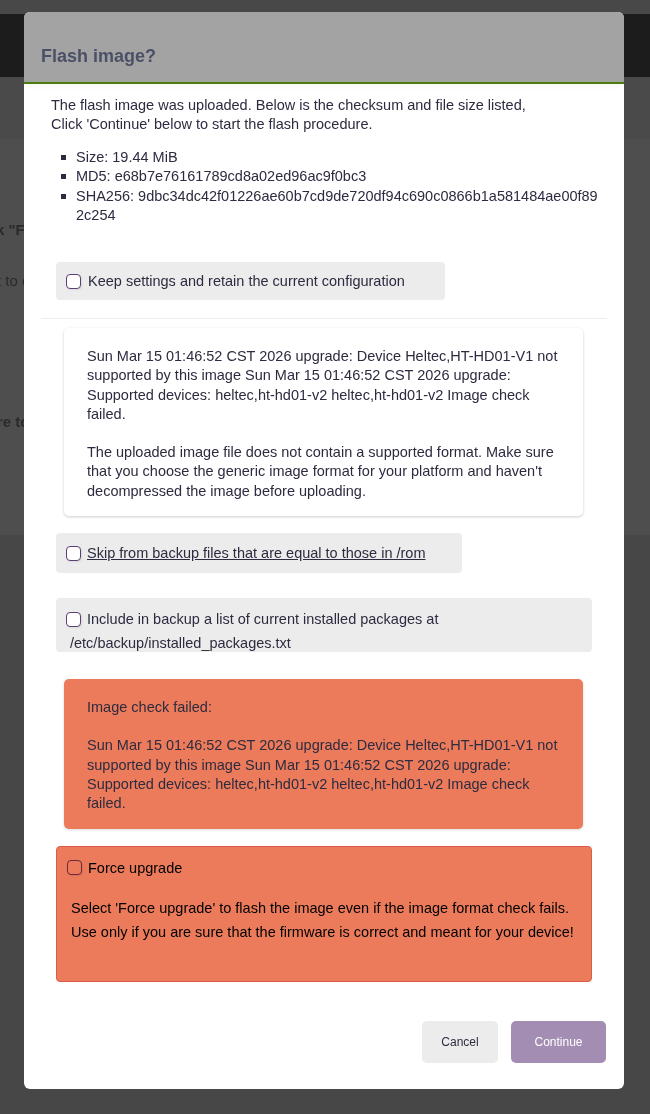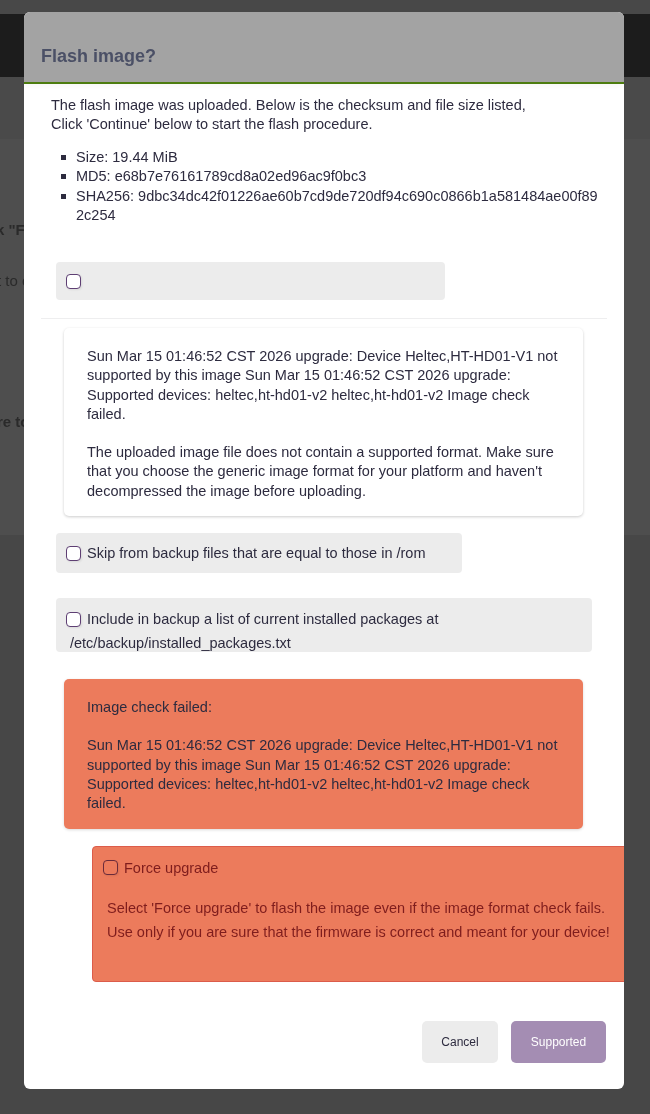--- a/index.html
+++ b/index.html
@@ -54,39 +54,39 @@
   .divider { position: absolute; left: 17px; top: 306px; width: 566px; height: 1px; background: #eeeeef; }
 
   .card {
     position: absolute; left: 40px; width: 519px;
     border-radius: 5px; font-size: 14.5px; font-weight: normal; line-height: 19.3px;
     padding: 19px 23px 0 23px;
   }
   .card-info { top: 316px; height: 188px; background: #fff; box-shadow: 0 1px 3px rgba(0,0,0,0.2); color: #2d2b3f; }
   .card-info .para2 { margin-top: 19px; }
 
-  .skip { position: absolute; left: 32px; top: 521px; width: 406px; height: 40px; padding: 9px 0 0 10px; }
+  .skip { position: absolute; left: 32px; top: 521px; width: 406px; height: 40px; padding: 9px 0 0 10px; text-decoration: underline; }
   .skip .lbl { margin-left: 6px; }
 
   .pkgs {
     position: absolute; left: 32px; top: 586px; width: 536px; height: 54px;
     padding: 9px 0 0 10px; display: block;
   }
   .pkgs .row1 { display: flex; align-items: flex-start; }
   .pkgs .lbl1 { margin-left: 6px; line-height: 24px; }
   .pkgs .lbl2 { display: block; margin-left: 4px; line-height: 24px; }
   .pkgs .cb { margin-top: 5px; }
 
   .card-error { top: 667px; height: 150px; background: #ec7b5c; color: #2d2b3f; box-shadow: 0 1px 3px rgba(0,0,0,0.15); }
   .card-error .para2 { margin-top: 19px; }
 
   .force {
     position: absolute; left: 32px; top: 834px; width: 536px; height: 136px;
     background: #ec7b5c; border: 1px solid #dc5c4a; border-radius: 4px;
-    padding: 9px 14px 0 10px; color: #7f1d1d; font-size: 14.5px; margin-left: 36px;
+    padding: 9px 14px 0 10px; color: #000000; font-size: 14.5px;
   }
   .force .row1 { display: flex; align-items: flex-start; line-height: 24px; }
   .force .cb { background: #ec7b5c; border-color: #6a2a3a; margin-top: 4px; }
   .force .lbl { margin-left: 6px; }
   .force .desc { margin-top: 16px; line-height: 24px; padding-left: 4px; }
 
   .btn {
     position: absolute; top: 1009px; height: 42px; border: none; border-radius: 5px;
     font-family: "Liberation Sans", "DejaVu Sans", sans-serif; font-size: 12px;
     display: flex; align-items: center; justify-content: center;
@@ -120,20 +120,21 @@
       <li>Size: 19.44 MiB</li>
       <li>MD5: e68b7e76161789cd8a02ed96ac9f0bc3</li>
       <li>
           <span class="sha-wrap">SHA256: 9dbc34dc42f01226ae60b7cd9de720df94c690c0866b1a581484ae00f892c254</span>
         </li>
     </ul>
   </div>
 
   <label class="check-box keep">
     <span class="cb"></span>
+    <span class="lbl">Keep settings and retain the current configuration</span>
   </label>
 
   <div class="divider"></div>
 
   <div class="card card-info">
     <div>Sun Mar 15 01:46:52 CST 2026 upgrade: Device Heltec,HT-HD01-V1 not supported by this image Sun Mar 15 01:46:52 CST 2026 upgrade: Supported devices: heltec,ht-hd01-v2 heltec,ht-hd01-v2 Image check failed.</div>
     <div class="para2">The uploaded image file does not contain a supported format. Make sure that you choose the generic image format for your platform and haven't decompressed the image before uploading.</div>
   </div>
 
   <label class="check-box skip">
@@ -156,14 +157,14 @@
 
   <div class="force">
     <label class="row1">
       <span class="cb"></span>
       <span class="lbl">Force upgrade</span>
     </label>
     <div class="desc">Select 'Force upgrade' to flash the image even if the image format check fails. Use only if you are sure that the firmware is correct and meant for your device!</div>
   </div>
 
   <button class="btn btn-cancel">Cancel</button>
-  <button class="btn btn-continue">Supported</button>
+  <button class="btn btn-continue">Continue</button>
 </div>
 
 </body></html>

